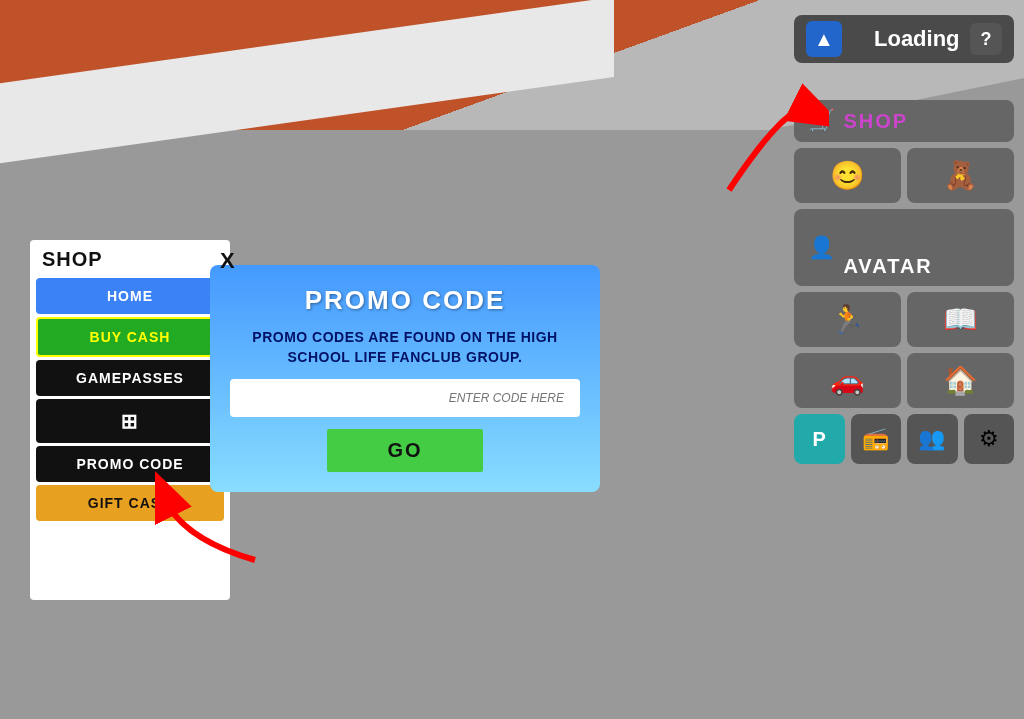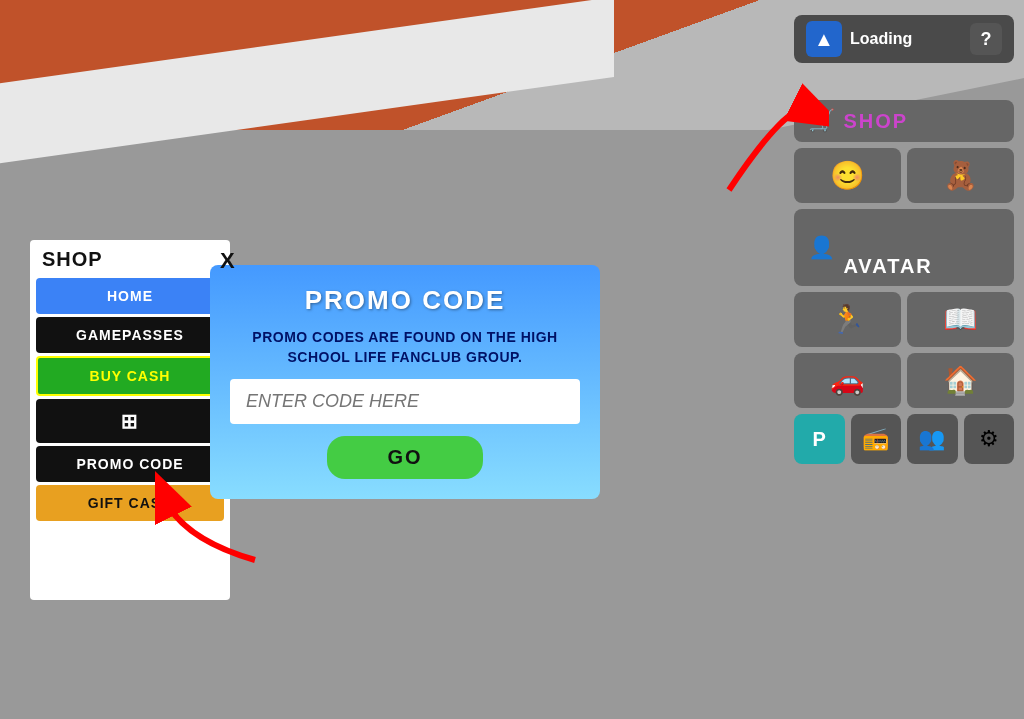--- a/index.html
+++ b/index.html
@@ -62,23 +62,24 @@
       display: flex;
       align-items: center;
       justify-content: center;
       color: white;
       font-size: 20px;
       font-weight: bold;
     }
 
     .loading-text {
       color: white;
-      font-size: 16px;
+      font-size: 22px;
       font-weight: bold;
       flex: 1;
+      margin-left: 24px;
     }
 
     .question-btn {
       width: 32px;
       height: 32px;
       background: #555;
       border-radius: 6px;
       display: flex;
       align-items: center;
       justify-content: center;
@@ -263,35 +264,35 @@
       letter-spacing: 0.5px;
       line-height: 1.4;
     }
 
     .promo-input {
       width: 100%;
       padding: 12px 16px;
       border: none;
       border-radius: 4px;
       background: white;
-      font-size: 18px;
+      font-size: 12px;
       color: #bbb;
       font-style: italic;
-      text-align: left;
+      text-align: right;
       font-family: inherit;
       outline: none;
     }
 
     .promo-go-btn {
       background: #44cc44;
       color: #111;
       font-size: 20px;
       font-weight: 900;
       border: none;
-      border-radius: 18px;
+      border-radius: 2px;
       padding: 10px 60px;
       cursor: pointer;
       letter-spacing: 2px;
     }
 
     
     .arrow-svg {
       position: absolute;
       pointer-events: none;
     }
@@ -362,22 +363,22 @@
     </div>
     <div class="small-icon-btn">
       <span>⚙</span>
     </div>
   </div>
 </div>
 
 <div class="shop-panel">
   <div class="shop-title">SHOP</div>
   <div class="shop-menu-item black">HOME</div>
+  <div class="shop-menu-item green">BUY CASH</div>
   <div class="shop-menu-item dark">GAMEPASSES</div>
-  <div class="shop-menu-item green">BUY CASH</div>
   <div class="shop-menu-item icon-item" style="color:white;font-size:20px;">⊞</div>
   <div class="shop-menu-item promo">PROMO CODE</div>
   <div class="shop-menu-item gift">GIFT CASH</div>
 </div>
 
 <button class="close-btn">X</button>
 
 <div class="promo-dialog">
   <div class="promo-title">PROMO CODE</div>
   <div class="promo-desc">PROMO CODES ARE FOUND ON THE HIGH

